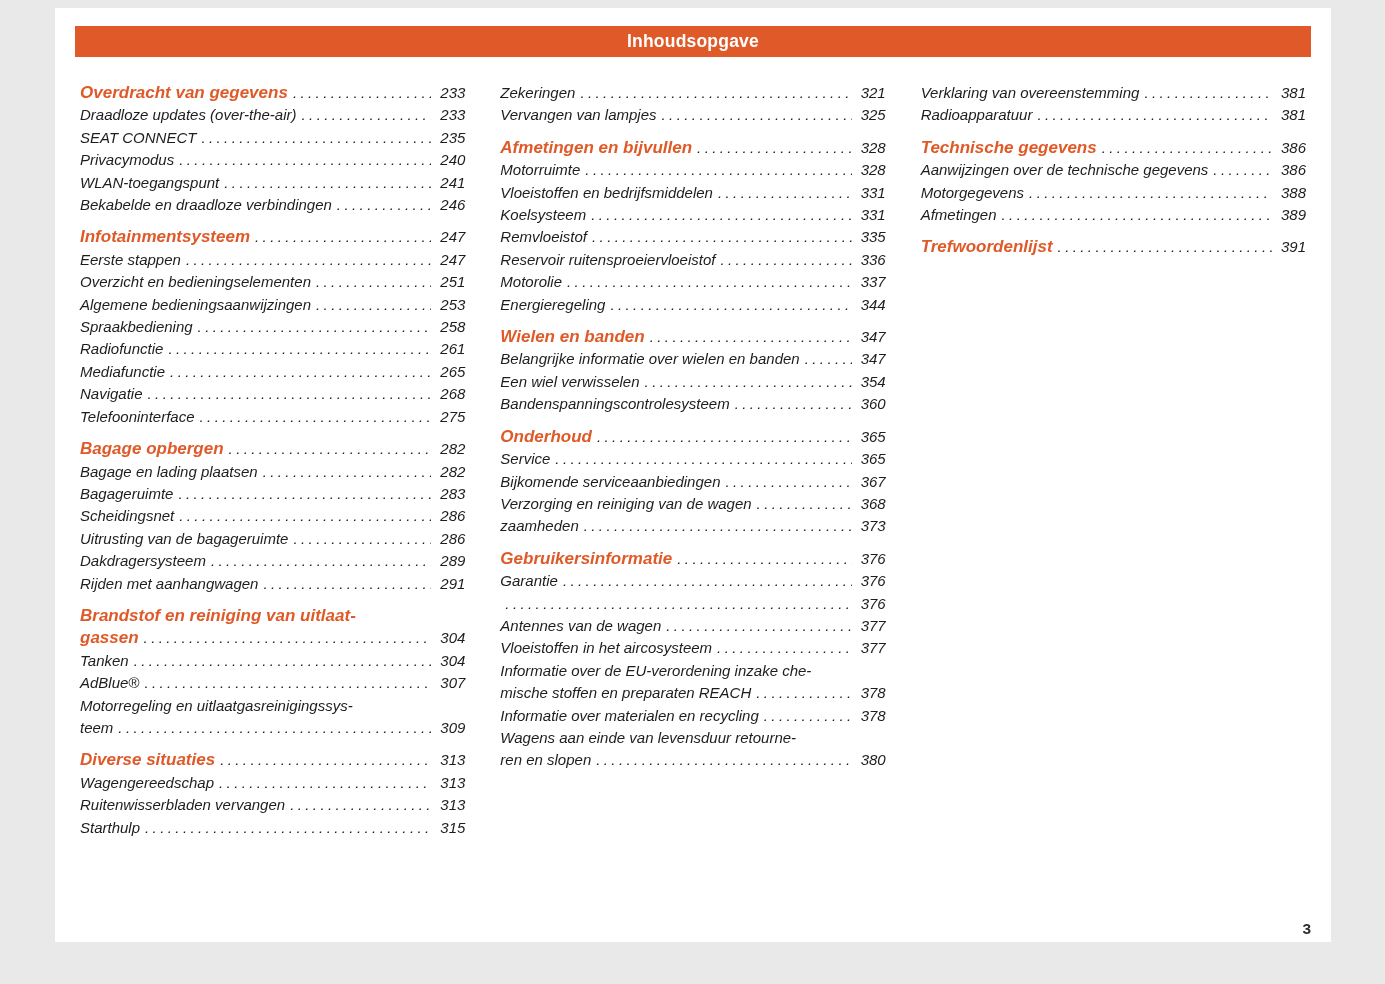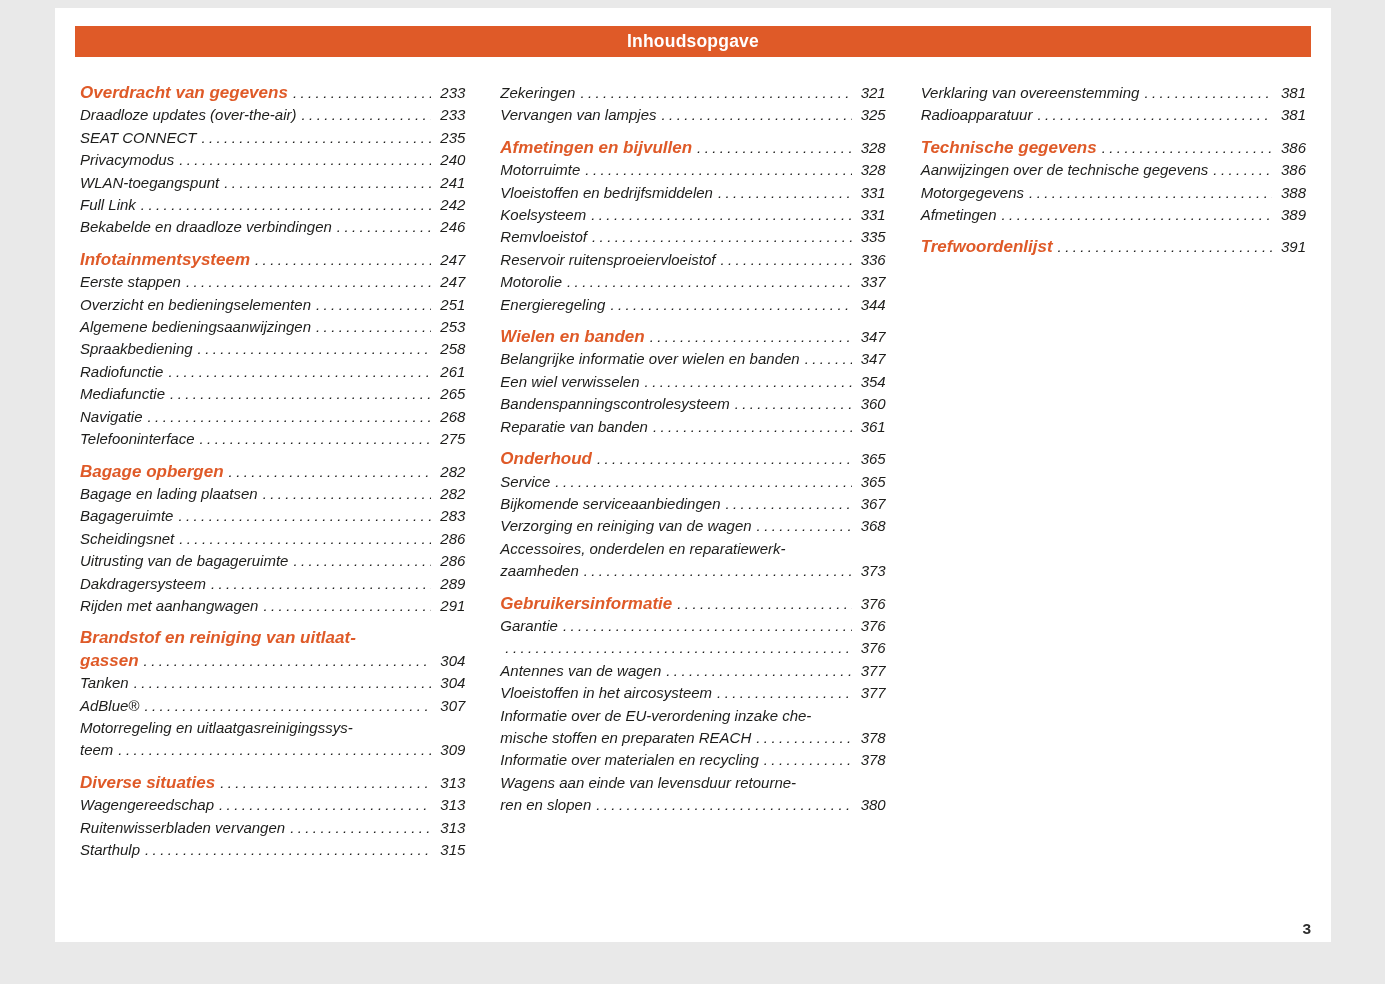--- a/index.html
+++ b/index.html
@@ -117,27 +117,20 @@
         </div>
         <div class="entry item">
           <div class="row">
             <span class="label">WLAN-toegangspunt</span>
             <span class="dots"></span>
             <span class="pg">241</span>
           </div>
         </div>
         <div class="entry item">
           <div class="row">
-            <span class="label">Full Link</span>
-            <span class="dots"></span>
-            <span class="pg">242</span>
-          </div>
-        </div>
-        <div class="entry item">
-          <div class="row">
             <span class="label">Bekabelde en draadloze verbindingen</span>
             <span class="dots"></span>
             <span class="pg">246</span>
           </div>
         </div>
         <div class="entry heading">
           <div class="row">
             <span class="label">Infotainmentsysteem</span>
             <span class="dots"></span>
             <span class="pg">247</span>
@@ -399,27 +392,20 @@
             <span class="pg">354</span>
           </div>
         </div>
         <div class="entry item">
           <div class="row">
             <span class="label">Bandenspanningscontrolesysteem</span>
             <span class="dots"></span>
             <span class="pg">360</span>
           </div>
         </div>
-        <div class="entry item">
-          <div class="row">
-            <span class="label">Reparatie van banden</span>
-            <span class="dots"></span>
-            <span class="pg">361</span>
-          </div>
-        </div>
         <div class="entry heading">
           <div class="row">
             <span class="label">Onderhoud</span>
             <span class="dots"></span>
             <span class="pg">365</span>
           </div>
         </div>
         <div class="entry item">
           <div class="row">
             <span class="label">Service</span>
@@ -435,21 +421,20 @@
           </div>
         </div>
         <div class="entry item">
           <div class="row">
             <span class="label">Verzorging en reiniging van de wagen</span>
             <span class="dots"></span>
             <span class="pg">368</span>
           </div>
         </div>
         <div class="entry item">
-          <div class="pre">Accessoires, onderdelen en reparatiewerk-</div>
           <div class="row">
             <span class="label">zaamheden</span>
             <span class="dots"></span>
             <span class="pg">373</span>
           </div>
         </div>
         <div class="entry heading">
           <div class="row">
             <span class="label">Gebruikersinformatie</span>
             <span class="dots"></span>

